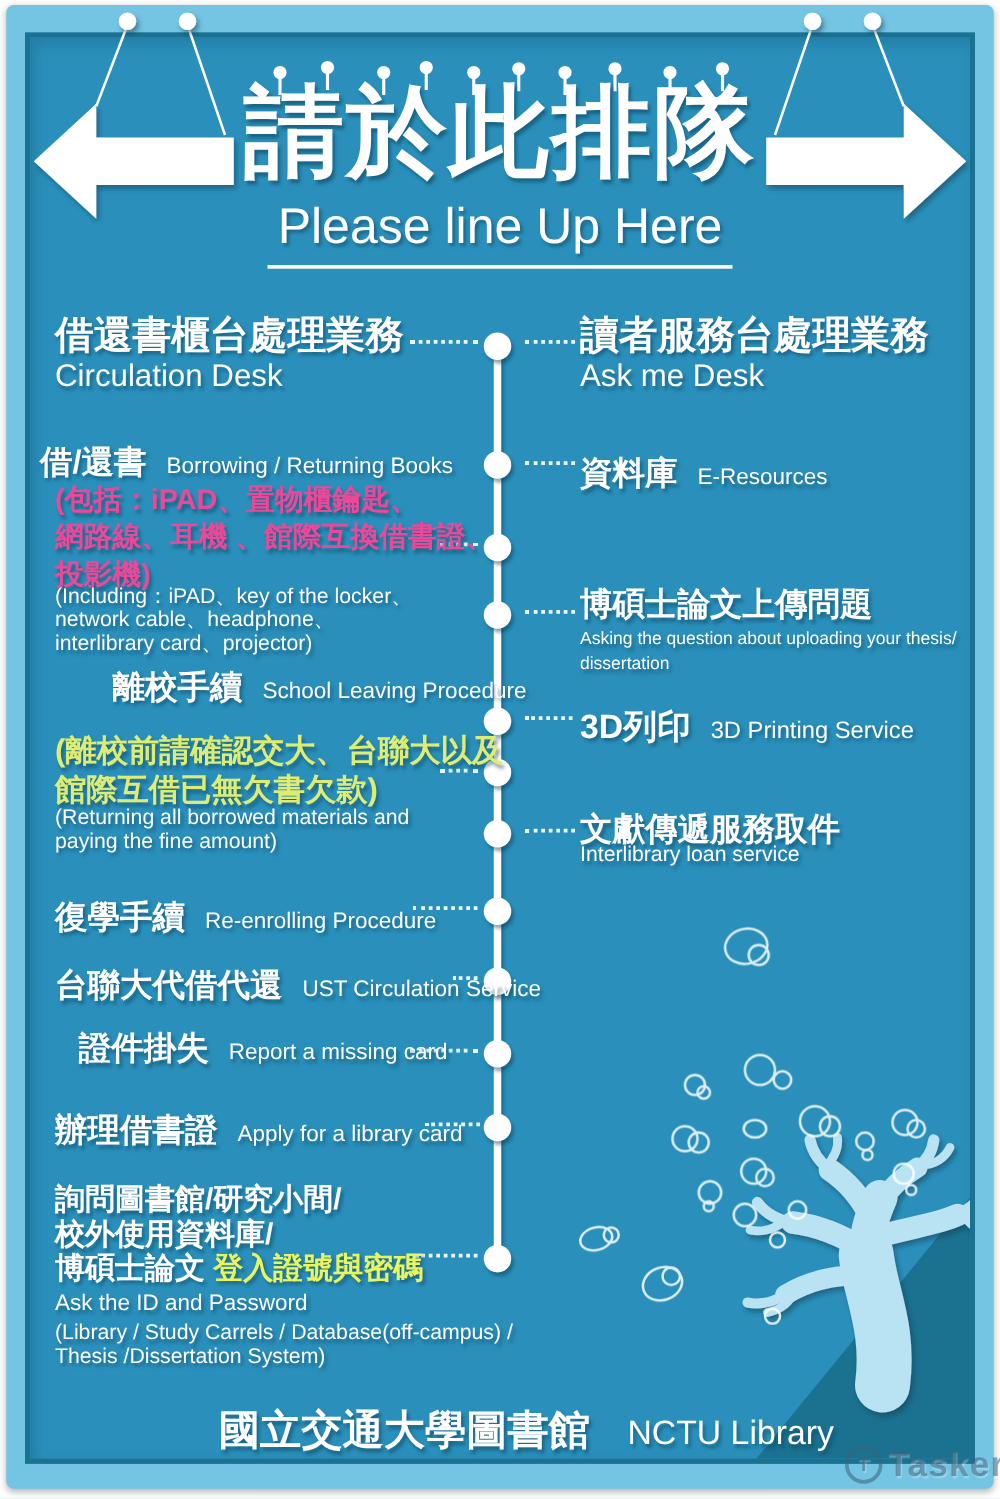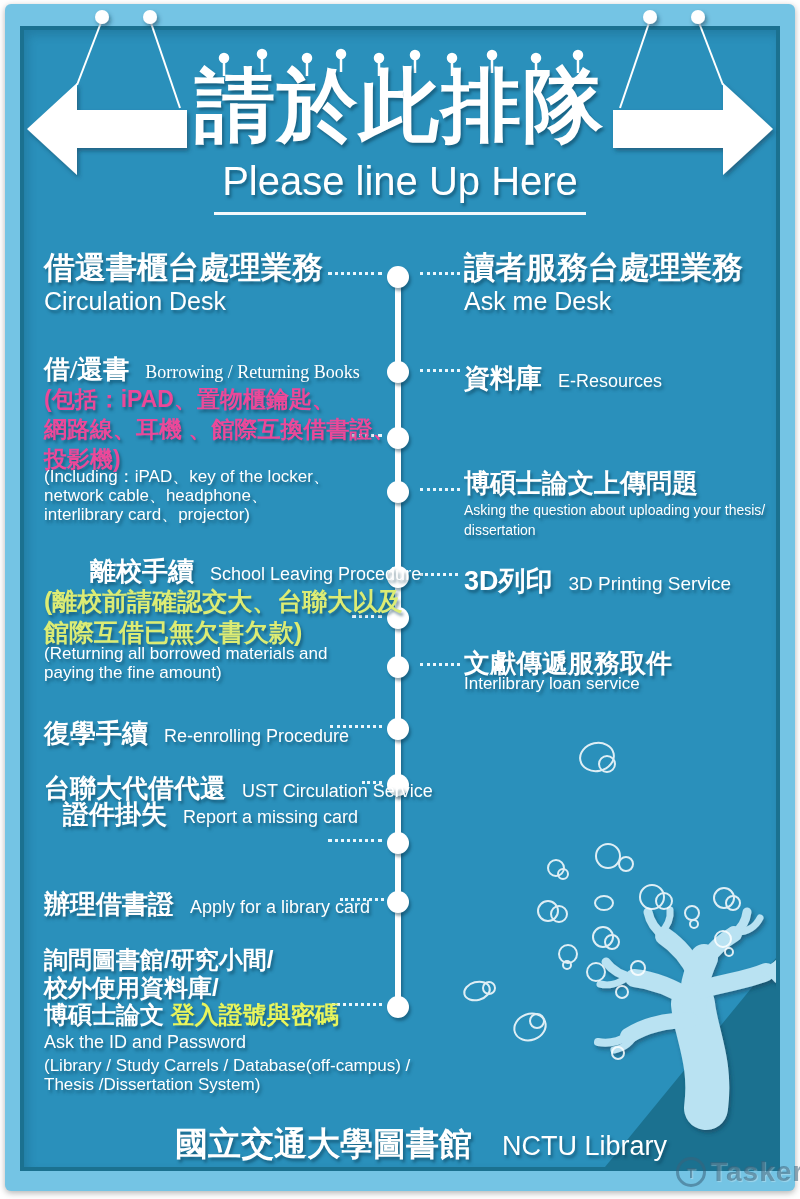--- a/index.html
+++ b/index.html
@@ -187,57 +187,57 @@
   <div class="abs dotline" style="left:362px;top:781px;width:20px;"></div>
   <div class="abs dotline" style="left:328px;top:839px;width:54px;"></div>
   <div class="abs dotline" style="left:340px;top:898px;width:44px;"></div>
   <div class="abs dotline" style="left:332px;top:1003px;width:50px;"></div>
 
   <div class="abs sh" style="left:44px;top:250px;">
     <div class="col-head-zh">借還書櫃台處理業務</div>
     <div class="col-head-en">Circulation Desk</div>
   </div>
 
-  <div class="abs row sh" style="left:44px;top:352px;font-family:Liberation Serif, serif;">
+  <div class="abs row sh" style="left:32px;top:352px;">
     <span class="zh-md">借/還書</span>
     <span class="en-sm">Borrowing / Returning Books</span>
   </div>
   <div class="abs zh-note sh" style="left:44px;top:384px;">
     <div>(包括：iPAD、置物櫃鑰匙、</div>
     <div>網路線、耳機 、館際互換借書證、</div>
     <div>投影機)</div>
   </div>
   <div class="abs en-note sh" style="left:44px;top:467px;">
     <div>(Including：iPAD、key of the locker、</div>
     <div>network cable、headphone、</div>
     <div>interlibrary card、projector)</div>
   </div>
 
-  <div class="abs row sh" style="left:44px;top:554px;padding-left:46px;">
+  <div class="abs row sh" style="left:44px;top:532px;padding-left:46px;">
     <span class="zh-md">離校手續</span>
     <span class="en-sm">School Leaving Procedure</span>
   </div>
   <div class="abs warn-note yellow sh" style="left:44px;top:586px;">
     <div>(離校前請確認交大、台聯大以及</div>
     <div>館際互借已無欠書欠款)</div>
   </div>
   <div class="abs en-note sh" style="left:44px;top:644px;">
     <div>(Returning all borrowed materials and</div>
     <div>paying the fine amount)</div>
   </div>
 
   <div class="abs row sh" style="left:44px;top:716px;">
     <span class="zh-md">復學手續</span>
     <span class="en-sm">Re-enrolling Procedure</span>
   </div>
   <div class="abs row sh" style="left:44px;top:771px;">
     <span class="zh-md">台聯大代借代還</span>
     <span class="en-sm">UST Circulation Service</span>
   </div>
-  <div class="abs row sh" style="left:44px;top:797px;padding-left:19px;">
+  <div class="abs row sh" style="left:44px;top:821px;padding-left:19px;">
     <span class="zh-md">證件掛失</span>
     <span class="en-sm">Report a missing card</span>
   </div>
   <div class="abs row sh" style="left:44px;top:887px;">
     <span class="zh-md">辦理借書證</span>
     <span class="en-sm">Apply for a library card</span>
   </div>
 
   <div class="abs zh-big-note sh" style="left:44px;top:946px;">
     <div>詢問圖書館/研究小間/</div>

